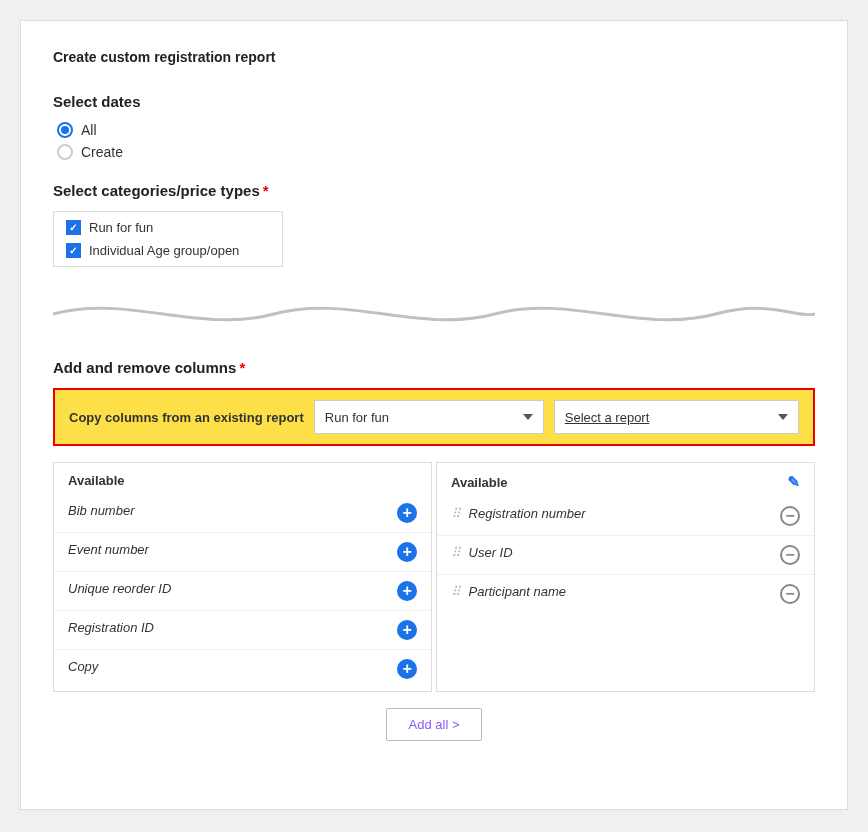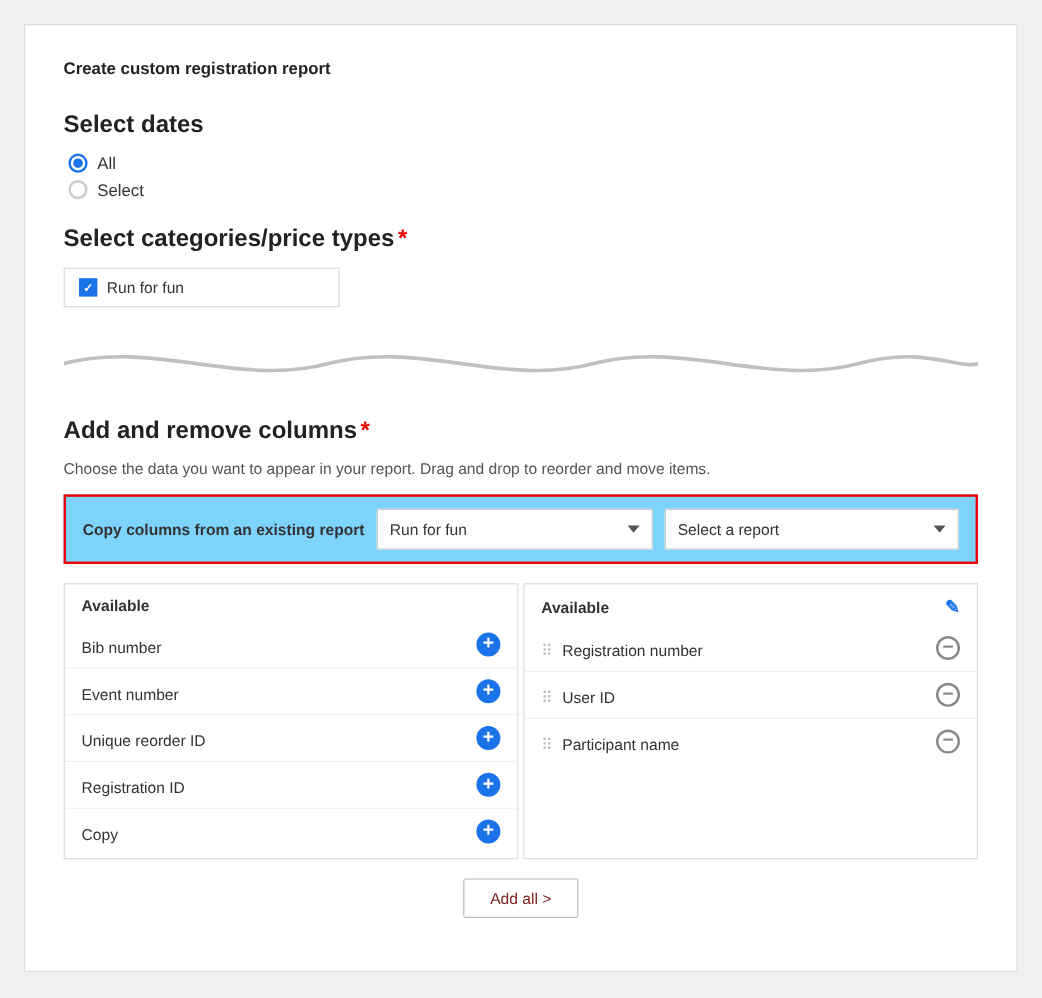--- a/index.html
+++ b/index.html
@@ -20,21 +20,21 @@
       padding: 28px 32px 28px 32px;
       position: relative;
     }
     .page-title {
       font-size: 14px;
       font-weight: 600;
       color: #222;
       margin-bottom: 28px;
     }
     .section-title {
-      font-size: 20px;
+      font-size: 15px;
       font-weight: 700;
       color: #222;
       margin-bottom: 12px;
     }
     .required-star {
       color: #e00;
       margin-left: 3px;
     }
     .section { margin-bottom: 22px; }
 
@@ -93,37 +93,37 @@
     .columns-description { font-size: 13px; color: #555; margin-bottom: 14px; }
 
     
     .copy-columns-row {
       display: flex;
       align-items: center;
       gap: 10px;
       border: 2px solid #e00;
       padding: 10px 14px;
       margin-bottom: 16px;
-      background: #7dd3fc;
+      background: #fde047;
     }
     .copy-columns-label { font-size: 13px; font-weight: 600; color: #333; white-space: nowrap; flex-shrink: 0; }
     .dropdown-select {
       display: flex;
       align-items: center;
       justify-content: space-between;
       border: 1px solid #ccc;
       padding: 6px 10px;
       font-size: 13px;
       color: #333;
       cursor: pointer;
       background: #fff;
       height: 34px;
     }
     .dropdown-select.run-for-fun { width: 230px; }
-    .dropdown-select.select-report { width: 230px; flex: 1; }
+    .dropdown-select.select-report { width: 230px; flex: 1; text-decoration: underline; }
     .chevron-down {
       width: 0; height: 0;
       border-left: 5px solid transparent;
       border-right: 5px solid transparent;
       border-top: 6px solid #555;
       flex-shrink: 0;
       margin-left: 8px;
     }
 
     
@@ -153,27 +153,28 @@
       font-size: 15px;
       cursor: pointer;
     }
     .panel-list {
       flex: 1;
       overflow-y: auto;
       padding: 0;
     }
     .panel-item {
       display: flex;
-      align-items: flex-end;
+      align-items: flex-start;
       justify-content: space-between;
       padding: 9px 14px;
       font-size: 13px;
       color: #333;
       border-bottom: 1px solid #f0f0f0;
       cursor: pointer;
+      font-style: italic;
     }
     .panel-item:last-child { border-bottom: none; }
     .add-icon {
       width: 20px; height: 20px;
       border-radius: 50%;
       background: #1a73e8;
       display: flex; align-items: center; justify-content: center;
       color: #fff;
       font-size: 16px;
       font-weight: bold;
@@ -207,69 +208,72 @@
       display: flex;
       justify-content: center;
       gap: 12px;
       margin-top: 16px;
     }
     .btn {
       padding: 8px 22px;
       font-size: 13px;
       border: 1px solid #bbb;
       background: #fff;
-      color: #7f1d1d;
+      color: #8b5cf6;
       cursor: pointer;
       border-radius: 2px;
     }
   </style>
 </head>
 <body>
 
 <div class="page-container">
 
   <div class="page-title">Create custom registration report</div>
 
   <div class="section">
     <div class="section-title">Select dates</div>
     <div class="radio-group">
       <label class="radio-item">
         <span class="radio-circle checked"></span>
         <span>All</span>
       </label>
       <label class="radio-item">
         <span class="radio-circle"></span>
-        <span>Select</span>
+        <span>Create</span>
       </label>
     </div>
   </div>
 
   <div class="section">
     <div class="section-title">
       <span>Select categories/price types</span><span class="required-star">*</span>
     </div>
     <div class="checkbox-group">
       <label class="checkbox-item">
         <span class="checkbox-box"></span>
         <span>Run for fun</span>
       </label>
+      <label class="checkbox-item">
+        <span class="checkbox-box"></span>
+        <span>Individual Age group/open</span>
+      </label>
     </div>
   </div>
 
   <div class="wave-separator">
     <svg viewBox="0 0 828 50" xmlns="http://www.w3.org/2000/svg" preserveAspectRatio="none" width="100%" height="100%">
       <path d="M0,25 C80,5 160,45 240,25 C320,5 400,45 480,25 C560,5 640,45 720,25 C780,10 810,30 828,25" stroke="#c0c0c0" stroke-width="3" fill="none"></path>
     </svg>
   </div>
 
   <div class="columns-section">
     <div class="section-title">
       <span>Add and remove columns</span><span class="required-star">*</span>
     </div>
-    <div class="columns-description">Choose the data you want to appear in your report. Drag and drop to reorder and move items.</div>
 
     <div class="copy-columns-row">
       <span class="copy-columns-label">Copy columns from an existing report</span>
       <div class="dropdown-select run-for-fun">
         <span>Run for fun</span>
         <span class="chevron-down"></span>
       </div>
       <div class="dropdown-select select-report">
         <span>Select a report</span>
         <span class="chevron-down"></span>

